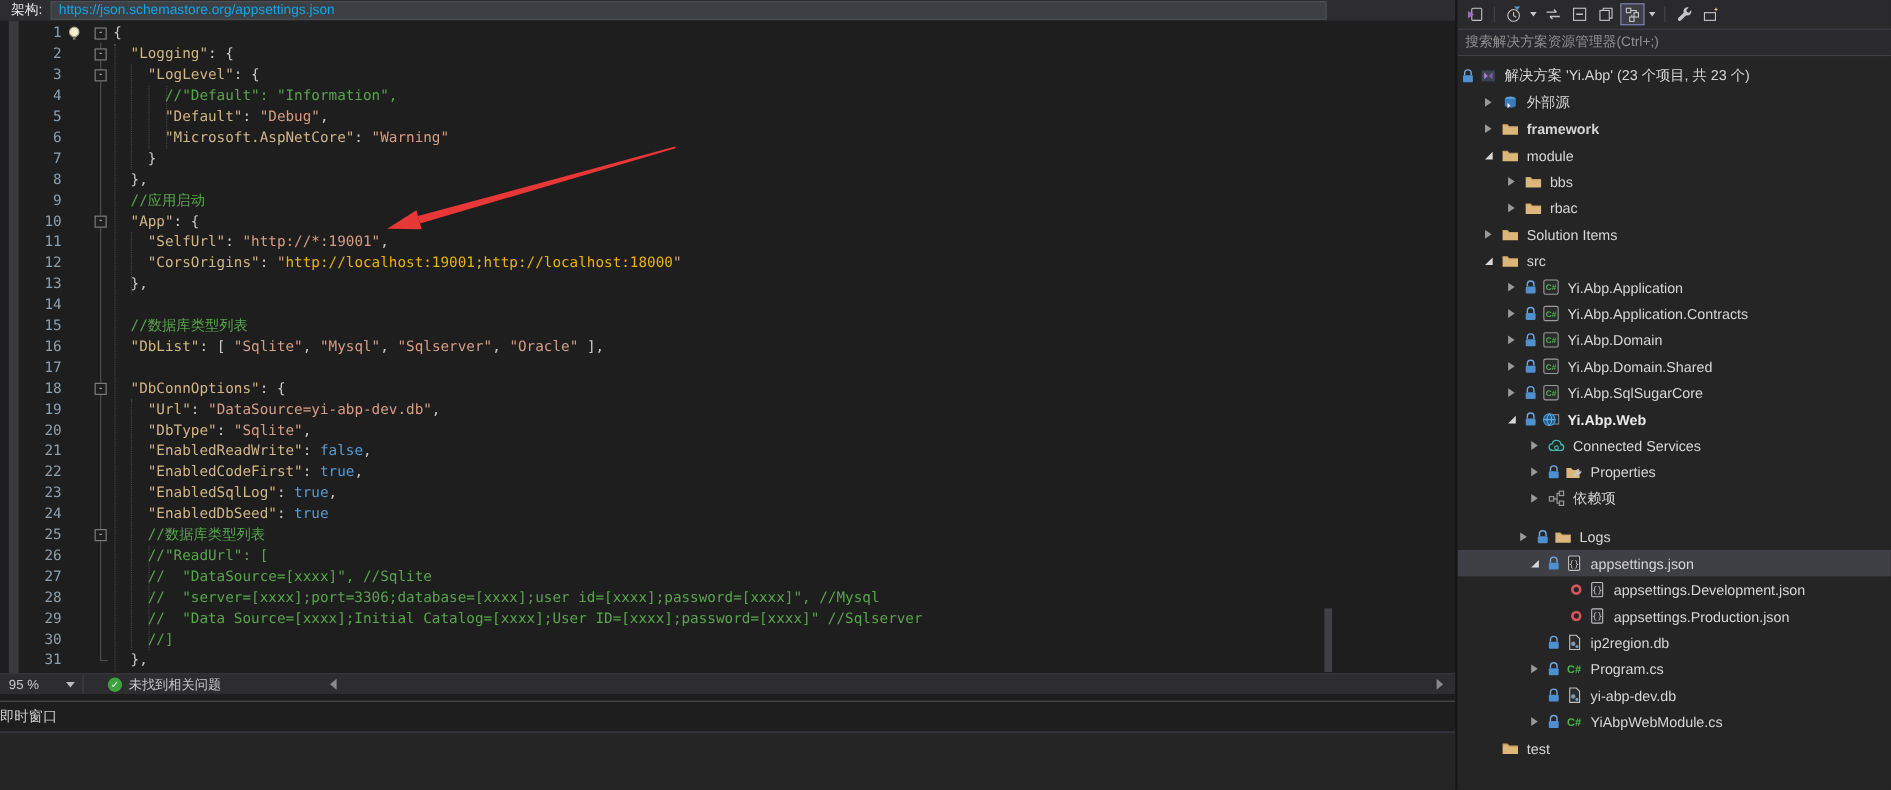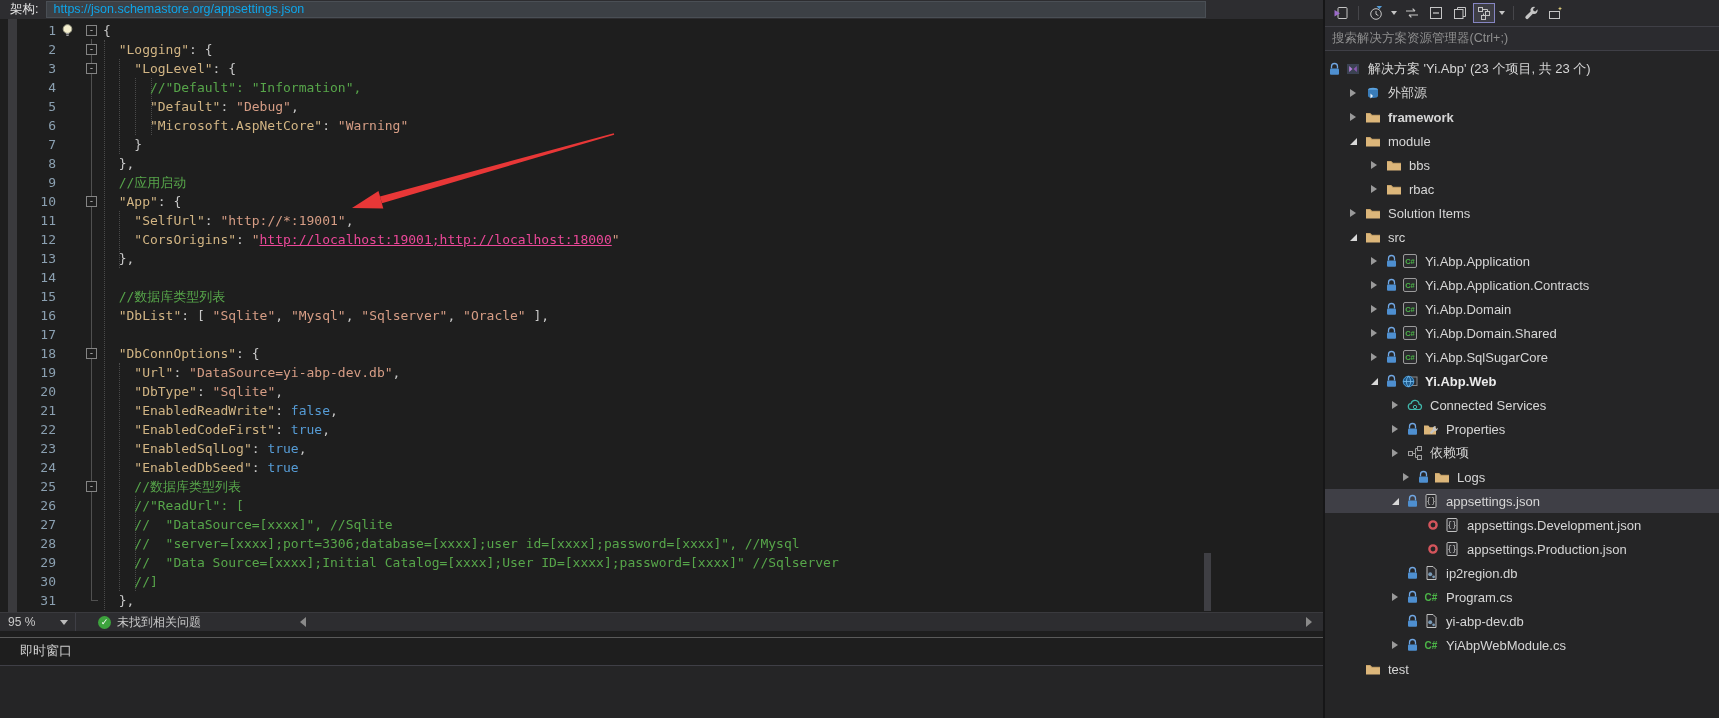--- a/index.html
+++ b/index.html
@@ -21,42 +21,42 @@
   .outline-tick{position:absolute;left:91px;top:581px;width:7px;height:1px;background:#505050;}
   #code-rows{position:absolute;left:0;top:2px;right:0;}
   .line{height:19px;position:relative;}
   .lnum{position:absolute;left:0;width:56px;text-align:right;color:#8ba0b1;line-height:19px;}
   .lcode{position:absolute;left:103px;top:0;line-height:19px;white-space:pre;}
   .fold{position:absolute;left:86px;top:4px;width:9px;height:9px;border:1px solid #848484;
       background:#1e1e1e;color:#cccccc;font-size:9px;line-height:8px;text-align:center;z-index:2;}
   .bulb{position:absolute;left:60px;top:2px;}
   .tk-p{color:#c8c8c8;} .tk-k{color:#d2b584;} .tk-s{color:#d69d85;}
   .tk-b{color:#569cd6;} .tk-c{color:#57a64a;}
-  .tk-l{color:#ec4899;text-decoration:underline;}
+  .tk-l{color:#eab308;}
   .vsb-thumb{position:absolute;left:1204px;top:534px;width:7px;height:58px;background:#3f3f44;}
   .red-arrow{position:absolute;left:0;top:0;pointer-events:none;}
   
   .editor-status{position:absolute;left:0;top:612px;width:1323px;height:19px;background:#2d2d30;
       border-top:1px solid #3a3a3e;box-sizing:border-box;display:flex;align-items:center;
       font-size:12px;color:#c8c8c8;}
   .zoom-combo{width:76px;height:100%;display:flex;align-items:center;padding-left:8px;
       border-right:1px solid #3f3f46;box-sizing:border-box;position:relative;text-align:right;}
   .zoom-caret{position:absolute;right:7px;top:7px;width:0;height:0;
       border-left:4px solid transparent;border-right:4px solid transparent;border-top:5px solid #bbbbbb;}
   .health{display:flex;align-items:center;margin-left:22px;gap:6px;}
   .health-dot{width:13px;height:13px;border-radius:50%;background:#3da33d;color:#ffffff;
       font-size:9px;line-height:13px;text-align:center;}
   .tri-left{position:absolute;left:300px;top:4px;width:0;height:0;
       border-top:5px solid transparent;border-bottom:5px solid transparent;border-right:6px solid #8a8a8a;}
   .tri-right{position:absolute;left:1306px;top:4px;width:0;height:0;
       border-top:5px solid transparent;border-bottom:5px solid transparent;border-left:6px solid #8a8a8a;}
   
   .imm-sep{position:absolute;left:0;top:637px;width:1323px;height:1px;background:#5a5a5a;}
   .imm-window{position:absolute;left:0;top:638px;width:1323px;height:80px;background:#1e1e1e;}
-  .imm-title{height:26px;line-height:26px;padding-left:0;color:#cccccc;font-size:13px;margin-left:20px;}
+  .imm-title{height:26px;line-height:26px;padding-left:0;color:#cccccc;font-size:13px;}
   .imm-content{position:absolute;left:0;right:0;top:27px;bottom:0;background:#252526;
       border-top:1px solid #3f3f46;}
   
   .right-panel{position:absolute;left:1323px;top:0;width:396px;height:718px;background:#252526;
       border-left:2px solid #161617;box-sizing:border-box;}
   .se-toolbar{height:26px;display:flex;align-items:center;padding-left:5px;gap:2px;background:#2a2a2d;}
   .tb-btn{width:22px;height:20px;display:flex;align-items:center;justify-content:center;flex:none;}
   .tb-btn.hl{border:1px solid #8585c2;background:#3e3e45;box-sizing:border-box;}
   .tb-caret{width:0;height:0;border-left:3.5px solid transparent;border-right:3.5px solid transparent;
       border-top:4.5px solid #c5c5c5;margin:0 2px;flex:none;}
@@ -564,21 +564,21 @@
         <span class="t-icon">
           <svg width="16" height="16" viewBox="0 0 16 16">
             <rect x="1.5" y="6.5" width="4" height="4" stroke="#9f9f9f" fill="#2b2b2e"></rect>
             <rect x="10.5" y="1.5" width="4" height="4" stroke="#9f9f9f" fill="#2b2b2e"></rect>
             <rect x="10.5" y="10.5" width="4" height="4" stroke="#9f9f9f" fill="#2b2b2e"></rect>
             <path d="M5.5 8.5h3v-5h2M8.5 8.5v4h2" stroke="#9f9f9f" fill="none"></path>
           </svg>
         </span>
         <span class="t-label">依赖项</span>
       </div>
-      <div class="tree-row" title="Logs" style="padding-left: 78px;">
+      <div class="tree-row" title="Logs" style="padding-left: 57px; margin-top: 11px;">
         <span class="t-arrow">
           <span class="ar-c"></span>
         </span>
         <span class="t-lock">
           <svg width="11" height="14" viewBox="0 0 11 14">
             <path d="M2.5 6.5V4.5a3 3 0 0 1 6 0v2" fill="none" stroke="#71a7e3" stroke-width="1.3"></path>
             <rect x="1" y="6.5" width="9" height="6.3" rx="1" fill="#4e8fd0"></rect>
           </svg>
         </span>
         <span class="t-icon">

